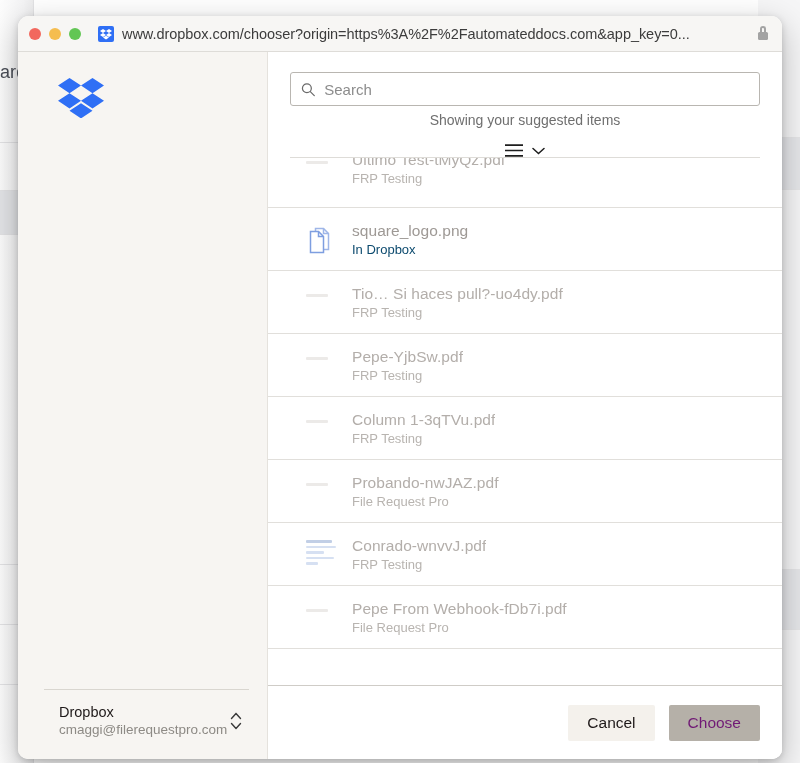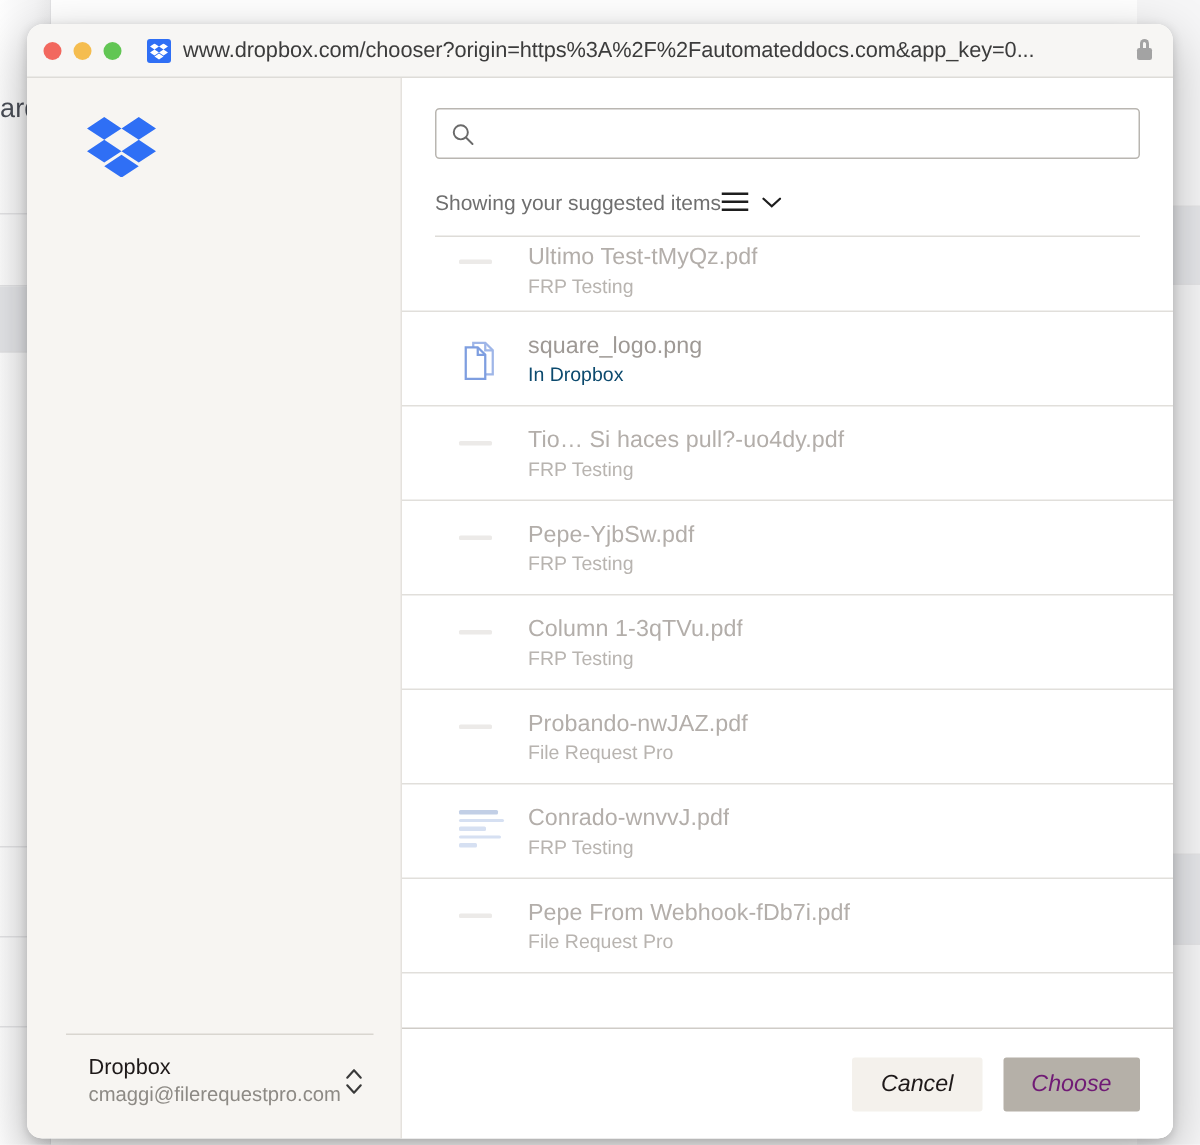--- a/index.html
+++ b/index.html
@@ -144,36 +144,37 @@
     font-family: "Liberation Sans", sans-serif;
     font-size: 15px; color: #4a4a4a;
     margin-left: 9px; width: 100%;
     background: transparent;
   }
   .search-box input::placeholder { color: #8c8c8c; }
 
   .showing-bar {
     height: 46px;
     margin: 6px 22px 0 22px;
-    display: flex; align-items: center; 
+    display: flex; align-items: center; justify-content: space-between;
     border-bottom: 1px solid #dedcd8;
+    flex-direction: column;
   }
   .showing-text { font-size: 14px; color: #6f6f6f; }
   .view-toggle { display: flex; align-items: center; gap: 9px; cursor: pointer; }
 
   
   .filelist { flex: 1; overflow: hidden; position: relative; }
   .row {
     height: 63px;
     border-bottom: 1px solid #e1dfdb;
     display: flex; align-items: center;
     padding: 0 22px;
     cursor: pointer;
   }
-  .row.clipped { height: 50px; align-items: flex-end; padding-bottom: 9px; border-top: none; }
+  .row.clipped { height: 50px; align-items: flex-end; padding-bottom: 21px; border-top: none; }
   .thumb {
     width: 42px; flex: 0 0 42px;
     height: 34px;
     display: flex; align-items: center; justify-content: flex-start;
     margin-left: 16px;
   }
   .meta { margin-left: 4px; min-width: 0; }
   .fname {
     font-size: 15.5px; color: #b3aeaa; letter-spacing: .05px;
     white-space: nowrap; overflow: hidden; text-overflow: ellipsis;
@@ -202,21 +203,20 @@
     background: #fff;
     display: flex; align-items: center; justify-content: flex-end;
     padding-right: 22px; gap: 14px;
   }
   .btn {
     font-family: "Liberation Sans", sans-serif;
     font-size: 15.5px;
     border: none; border-radius: 2px;
     padding: 9px 19px;
     cursor: pointer;
-    font-style: italic;
   }
   .btn-cancel { background: #f4f1ec; color: #1e1919; }
   .btn-choose { background: #b5b0a8; color: #701a75; }
 </style>
 </head>
 <body>
 
 <div id="backdrop">
   <div class="bg-sidebar"></div>
   <div class="bg-word">ard</div>
@@ -279,20 +279,21 @@
     </div>
 
     <div id="pane">
 
       <div class="search-wrap">
         <div class="search-box">
           <svg width="15" height="15" viewBox="0 0 15 15" aria-hidden="true">
             <circle cx="6.2" cy="6.2" r="4.7" stroke="#6a6a6a" stroke-width="1.3" fill="none"></circle>
             <path d="M9.8 9.8L14 14" stroke="#6a6a6a" stroke-width="1.3" stroke-linecap="round"></path>
           </svg>
+          <input type="text" value="" placeholder="Search" style="">
         </div>
       </div>
 
       <div class="showing-bar">
         <div class="showing-text">Showing your suggested items</div>
         <div class="view-toggle">
           <svg width="18" height="13" viewBox="0 0 18 13" aria-hidden="true">
             <path d="M0 1.2h18M0 6.5h18M0 11.8h18" stroke="#1e1e1e" stroke-width="1.7"></path>
           </svg>
           <svg width="13" height="8" viewBox="0 0 13 8" aria-hidden="true">

